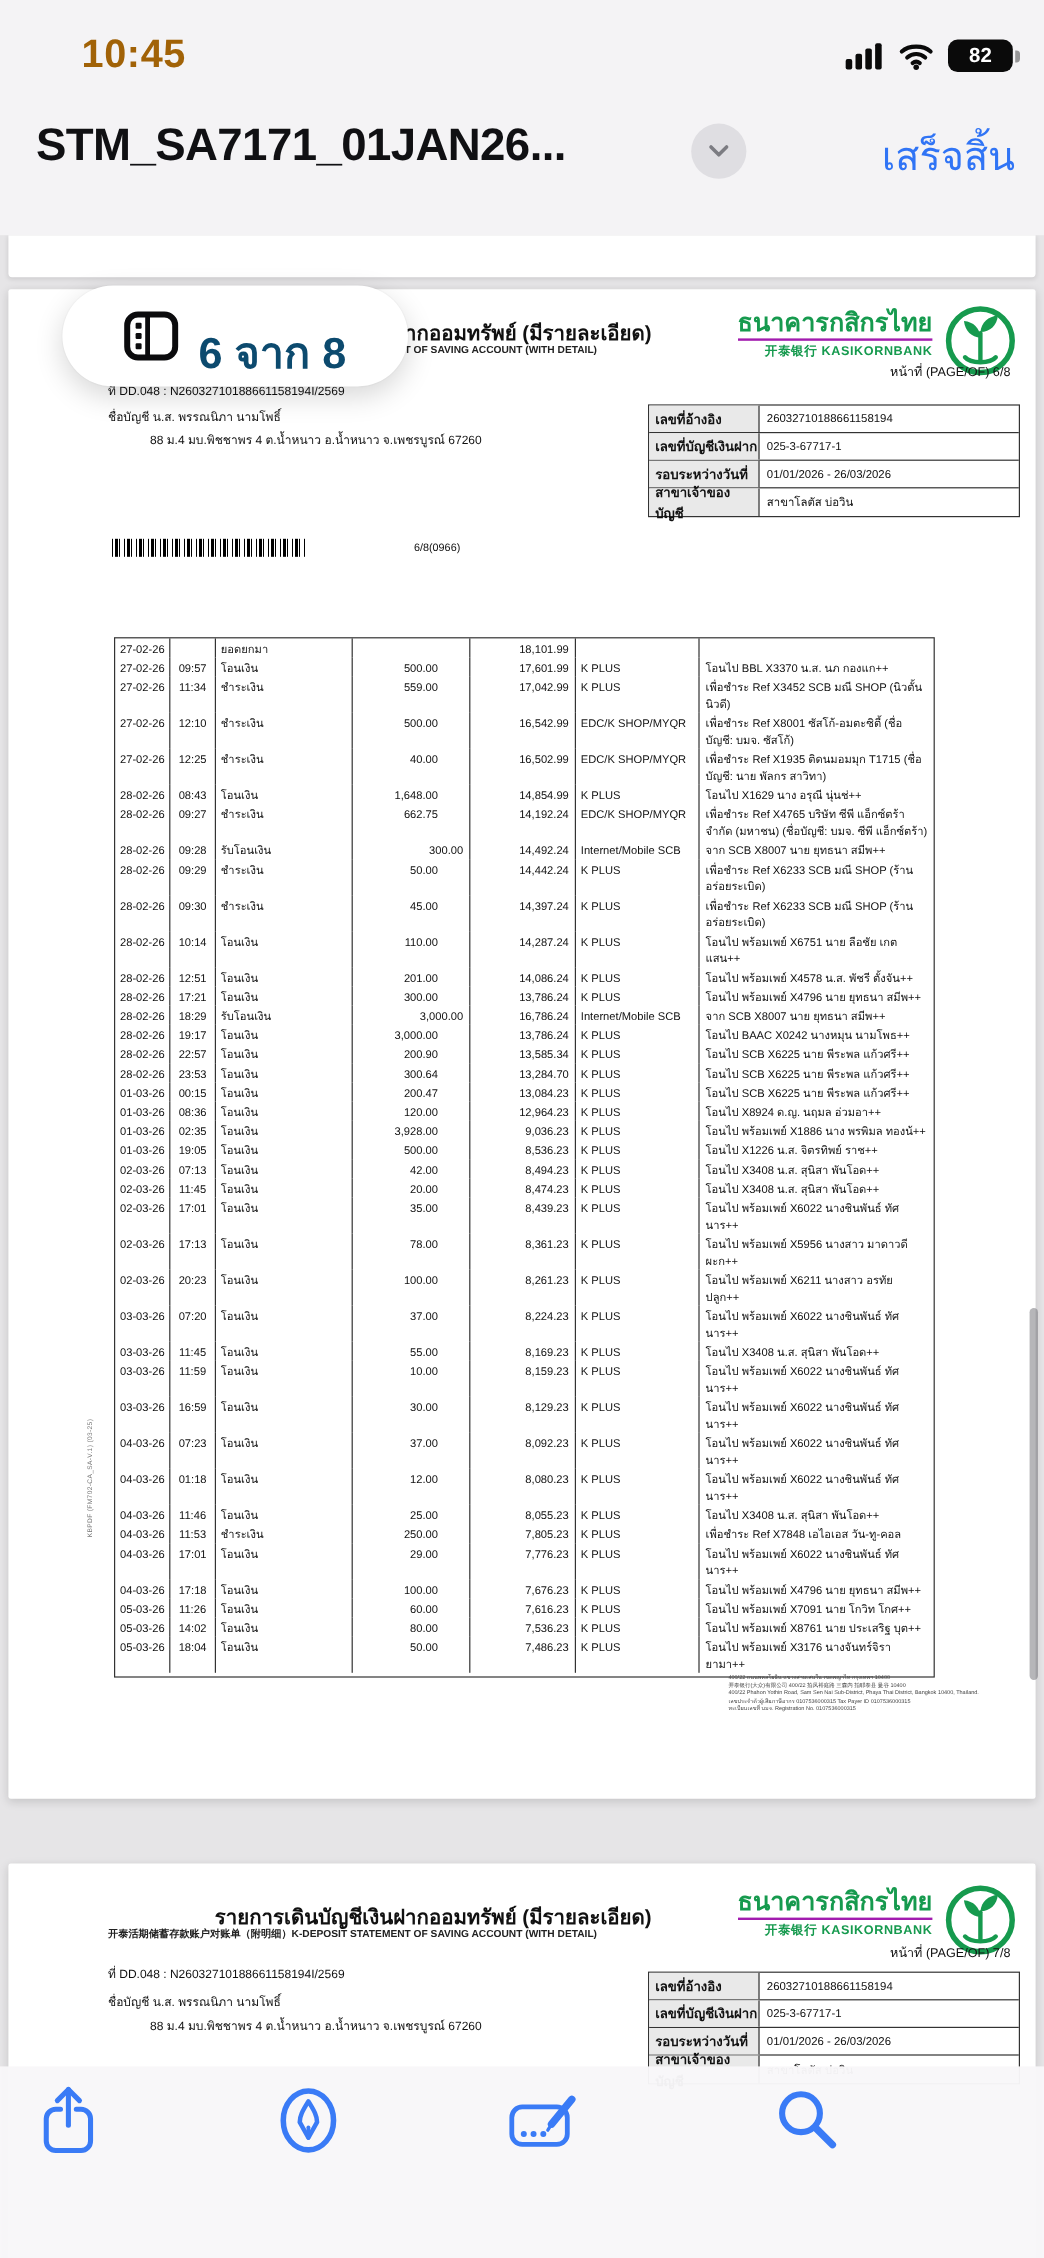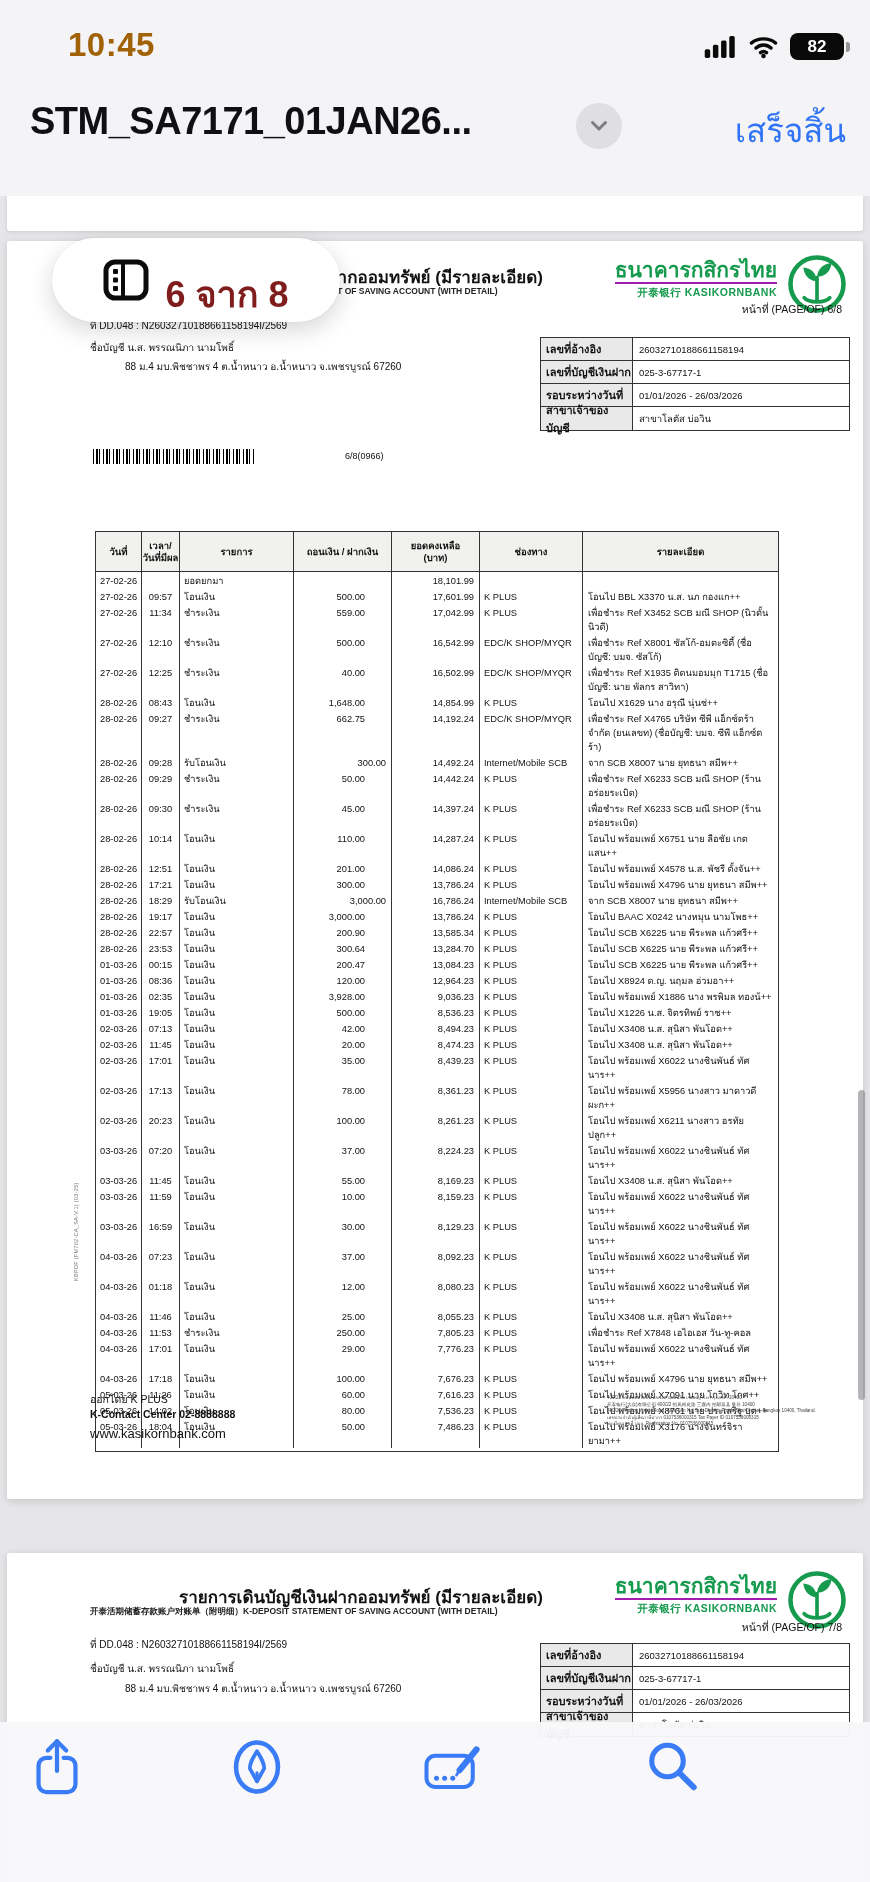--- a/index.html
+++ b/index.html
@@ -21,21 +21,21 @@
 
   
   .page { position:absolute; left:7px; width:856px; background:#fff; box-shadow:0 2px 8px rgba(0,0,0,.14); }
   .page5 { top:196px; height:35px; border-radius:0 0 3px 3px; box-shadow:0 1px 4px rgba(0,0,0,.12); }
   .page6 { top:241px; height:1258px; border-radius:2px; }
   .page7 { top:1553px; height:329px; border-radius:2px 2px 0 0; }
 
   
   .pill { position:absolute; left:52px; top:238px; width:288px; height:84px; border-radius:42px; background:#FFFFFF;
           box-shadow:0 8px 24px rgba(0,0,0,.16), 0 0 0 1px rgba(0,0,0,.02); display:flex; align-items:center; justify-content:center; gap:16px; z-index:20; }
-  .pill-label { font-size:36px; font-weight:700; color:#7f1d1d;margin-top:28px; }
+  .pill-label { font-size:36px; font-weight:700; color:#0c4a6e;margin-top:28px; }
 
   
   .doc-title { position:absolute; left:172px; top:22px; font-size:17px; font-weight:700; color:#111; white-space:nowrap; }
   .doc-sub   { position:absolute; left:83px;  top:45px; font-size:8.5px; font-weight:700; color:#222; white-space:nowrap; }
   .bank { position:absolute; top:11px; right:14px; display:flex; align-items:flex-start; gap:8px; }
   .bank-text { text-align:right; padding-top:6px; }
   .bank-name { font-size:21px; font-weight:700; color:#169A4E; line-height:23px; }
   .bank-sub  { font-size:10.5px; font-weight:700; color:#169A4E; letter-spacing:.5px; border-top:2px solid #a21caf; padding-top:2px; margin-top:1px;}
   .pageof { position:absolute; right:21px; font-size:10.5px; color:#111; }
   .p6 .pageof { top:60px; } .p7 .pageof { top:66px;margin-left:20px; }
@@ -164,31 +164,20 @@
         <div class="info-row">
           <div class="info-label">สาขาเจ้าของบัญชี</div>
           <div class="info-value">สาขาโลตัส บ่อวิน</div>
         </div>
       </div>
 
     <div class="barcode"></div>
     <div class="barcode-code">6/8(0966)</div>
 
     <div class="txn">
-      <div class="t-head">
-        <div class="hc w-date">วันที่</div>
-        <div class="hc w-time">เวลา/
-วันที่มีผล</div>
-        <div class="hc w-item">รายการ</div>
-        <div class="hc w-amt">ถอนเงิน / ฝากเงิน</div>
-        <div class="hc w-bal">ยอดคงเหลือ
-(บาท)</div>
-        <div class="hc w-ch">ช่องทาง</div>
-        <div class="hc w-det">รายละเอียด</div>
-      </div>
       <div class="t-body">
           <div class="t-row">
             <div class="w-date c-date">27-02-26</div>
             <div class="w-time c-time"></div>
             <div class="w-item c-item">ยอดยกมา</div>
             <div class="w-amt c-amt"></div>
             <div class="w-bal c-bal">18,101.99</div>
             <div class="w-ch c-ch"></div>
             <div class="w-det c-det"></div>
           </div>
@@ -237,21 +226,21 @@
             <div class="w-ch c-ch">K PLUS</div>
             <div class="w-det c-det">โอนไป X1629 นาง อรุณี นุ่นช่++</div>
           </div>
           <div class="t-row">
             <div class="w-date c-date">28-02-26</div>
             <div class="w-time c-time">09:27</div>
             <div class="w-item c-item">ชำระเงิน</div>
             <div class="w-amt c-amt">662.75</div>
             <div class="w-bal c-bal">14,192.24</div>
             <div class="w-ch c-ch">EDC/K SHOP/MYQR</div>
-            <div class="w-det c-det">เพื่อชำระ Ref X4765 บริษัท ซีพี แอ็กซ์ตร้า จำกัด (ยนเลขท) (ชื่อบัญชี: บมจ. ซีพี แอ็กซ์ตร้า)</div>
+            <div class="w-det c-det">เพื่อชำระ Ref X4765 บริษัท ซีพี แอ็กซ์ตร้า จำกัด (มหาชน) (ชื่อบัญชี: บมจ. ซีพี แอ็กซ์ตร้า)</div>
           </div>
           <div class="t-row">
             <div class="w-date c-date">28-02-26</div>
             <div class="w-time c-time">09:28</div>
             <div class="w-item c-item">รับโอนเงิน</div>
             <div class="w-amt c-amt dep">300.00</div>
             <div class="w-bal c-bal">14,492.24</div>
             <div class="w-ch c-ch">Internet/Mobile SCB</div>
             <div class="w-det c-det">จาก SCB X8007 นาย ยุทธนา สมีพ++</div>
           </div>
@@ -530,25 +519,20 @@
             <div class="w-time c-time">18:04</div>
             <div class="w-item c-item">โอนเงิน</div>
             <div class="w-amt c-amt">50.00</div>
             <div class="w-bal c-bal">7,486.23</div>
             <div class="w-ch c-ch">K PLUS</div>
             <div class="w-det c-det">โอนไป พร้อมเพย์ X3176 นางจันทร์จิรา ยามา++</div>
           </div>
         </div>
     </div>
 
-    <div class="foot-left">
-      <div class="fl1">ออกโดย K PLUS</div>
-      <div class="fl2">K-Contact Center 02-8888888</div>
-      <div class="fl3">www.kasikornbank.com</div>
-    </div>
     <div class="foot-right">
         <div>400/22 ถนนพหลโยธิน แขวงสามเสนใน เขตพญาไท กรุงเทพฯ 10400</div>
         <div>开泰银行(大众)有限公司 400/22 拍凤裕庭路 三森内 拍耶泰县 曼谷 10400</div>
         <div>400/22 Phahon Yothin Road, Sam Sen Nai Sub-District, Phaya Thai District, Bangkok 10400, Thailand.</div>
         <div>เลขประจำตัวผู้เสียภาษีอากร 0107536000315  Tax Payer ID 0107536000315</div>
         <div>ทะเบียนเลขที่ บมจ.  Registration No. 0107536000315</div>
       </div>
     <div class="side-code">KBPDF (FM702-CA_SA-V.1) (03-25)</div>
   </div>
 

